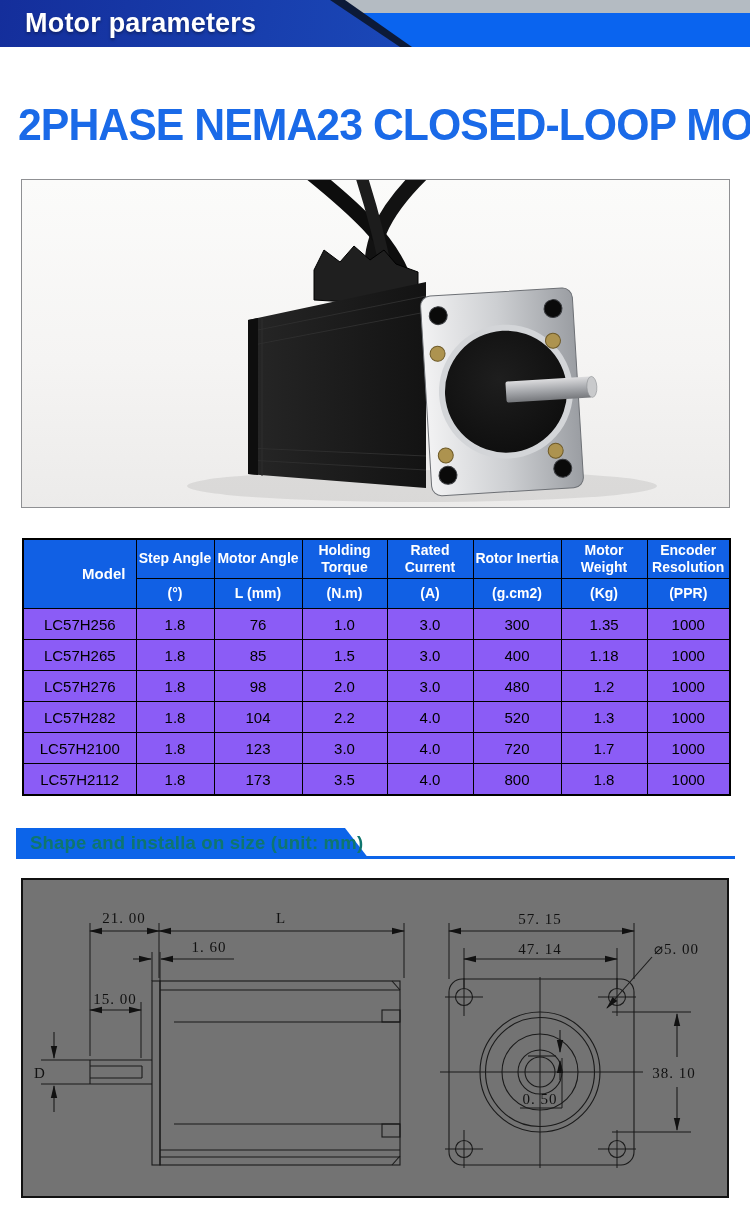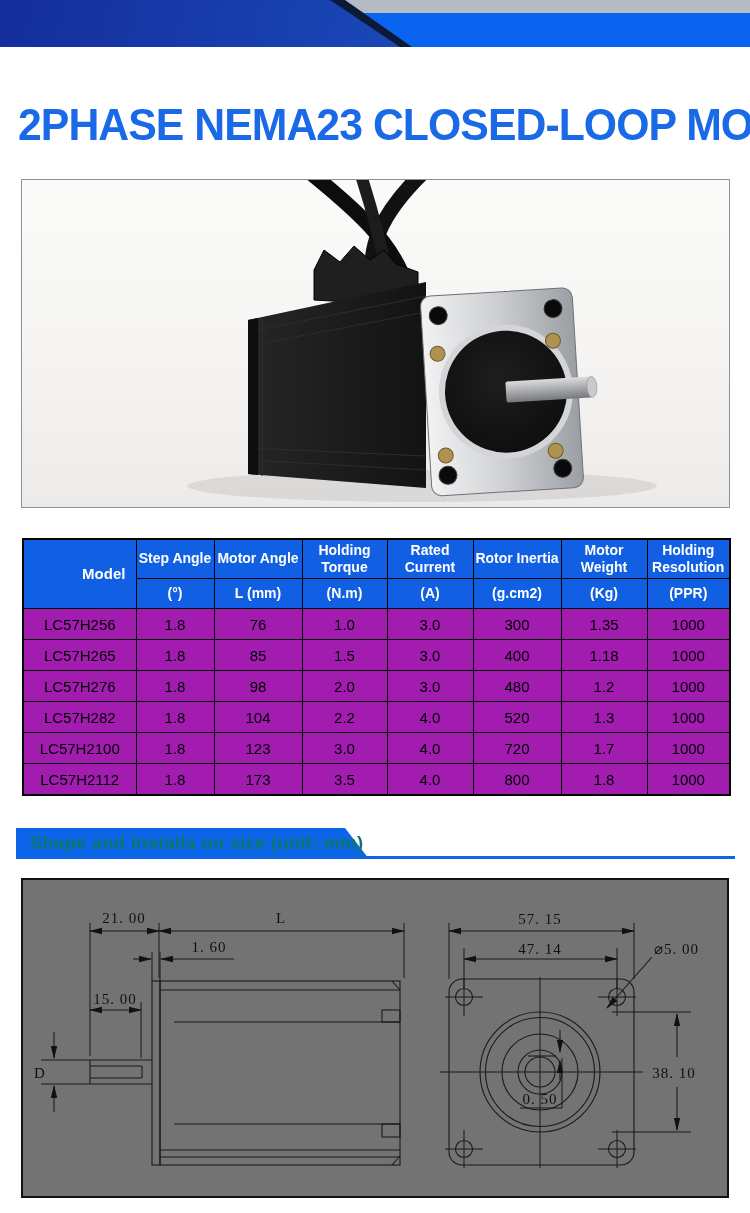--- a/index.html
+++ b/index.html
@@ -31,21 +31,21 @@
                border:1px solid #8f9093;
                background:linear-gradient(180deg,#fbfbfa 0%, #f5f4f3 55%, #ecebea 100%); }
 
   
   .spec-table { position:absolute; top:538px; left:22px; border-collapse:collapse;
                 table-layout:fixed; border:2px solid #000; }
   .spec-table th, .spec-table td { border:1.5px solid #000; padding:0; text-align:center; }
   .spec-table th { background:#1160e4; color:#fff; font-size:14px; font-weight:bold; line-height:1.22; }
   .spec-table .hrow1 th { height:38px; }
   .spec-table .hrow2 th { height:29px; }
-  .spec-table td { background:#a21caf; color:#000; font-size:15px; height:30px;margin-left:48px; }
+  .spec-table td { background:#8b5cf6; color:#000; font-size:15px; height:30px;margin-left:48px; }
   .spec-table .model-th { font-size:15px;padding-left:48px; }
 
   
   .sec { position:absolute; top:828px; left:16px; width:719px; height:31px; }
   .sec-underline { position:absolute; left:0; bottom:0; width:100%; height:3px; background:#0c64e9; }
   .sec-banner { position:absolute; inset:0; background:#0c64e9;
                 clip-path:polygon(0 0, 329px 0, 353px 100%, 0 100%); }
   .sec-title { position:absolute; left:14px; top:49%; transform:translateY(-50%);
                color:#0f766e; font-size:18.5px; font-weight:bold; letter-spacing:.2px; }
 
@@ -60,20 +60,21 @@
 </head>
 <body>
 
 <div class="page">
 
   <div class="hdr">
     <div class="hdr-gray"></div>
     <div class="hdr-blue"></div>
     <div class="hdr-shadow"></div>
     <div class="hdr-navy"></div>
+    <div class="hdr-title">Motor parameters</div>
   </div>
 
   <div class="page-title">2PHASE NEMA23 CLOSED-LOOP MOTOR</div>
 
   <div class="photo-box">
     <svg width="707" height="327" viewBox="0 0 707 327">
       <defs>
         <linearGradient id="plateG" x1="0" y1="0" x2="1" y2="0">
           <stop offset="0" stop-color="#f2f2f3"></stop>
             <stop offset=".5" stop-color="#cdcfd2"></stop>
@@ -146,21 +147,21 @@
     </colgroup>
     <thead>
       <tr class="hrow1">
         <th rowspan="2" class="model-th">Model</th>
         <th>Step Angle</th>
         <th>Motor Angle</th>
         <th>Holding Torque</th>
         <th>Rated Current</th>
         <th>Rotor Inertia</th>
         <th>Motor Weight</th>
-        <th>Holding Resolution</th>
+        <th>Encoder Resolution</th>
       </tr>
       <tr class="hrow2">
         <th>(°)</th>
         <th>L (mm)</th>
         <th>(N.m)</th>
         <th>(A)</th>
         <th>(g.cm2)</th>
         <th>(Kg)</th>
         <th>(PPR)</th>
       </tr>

